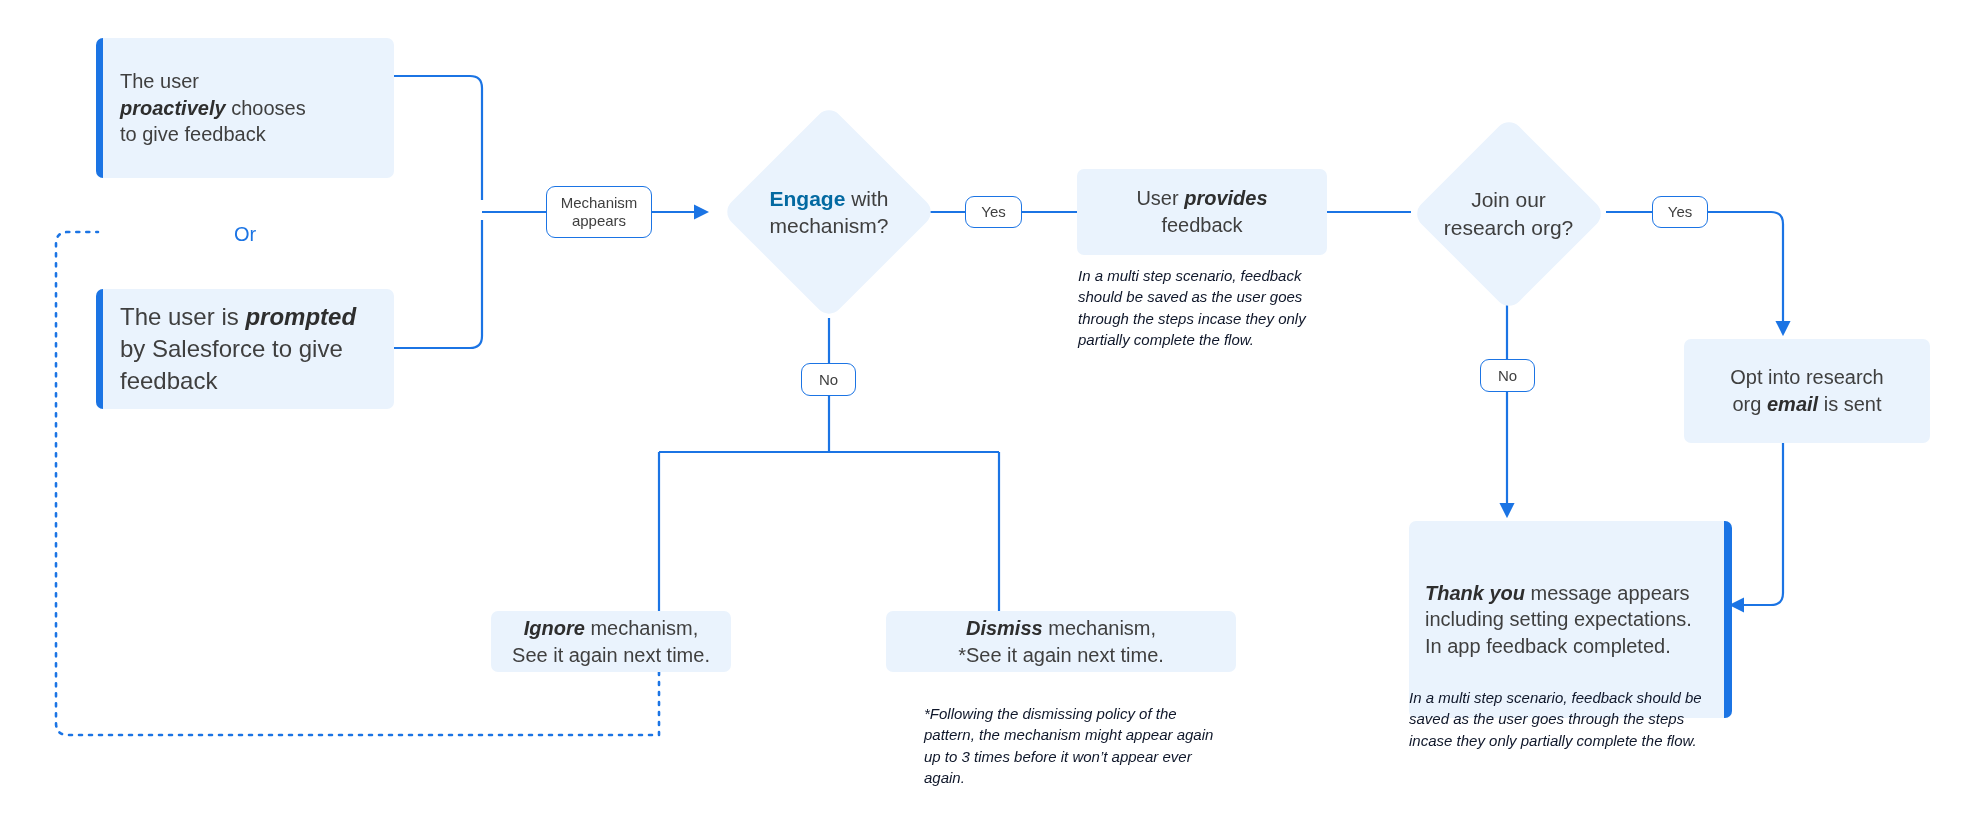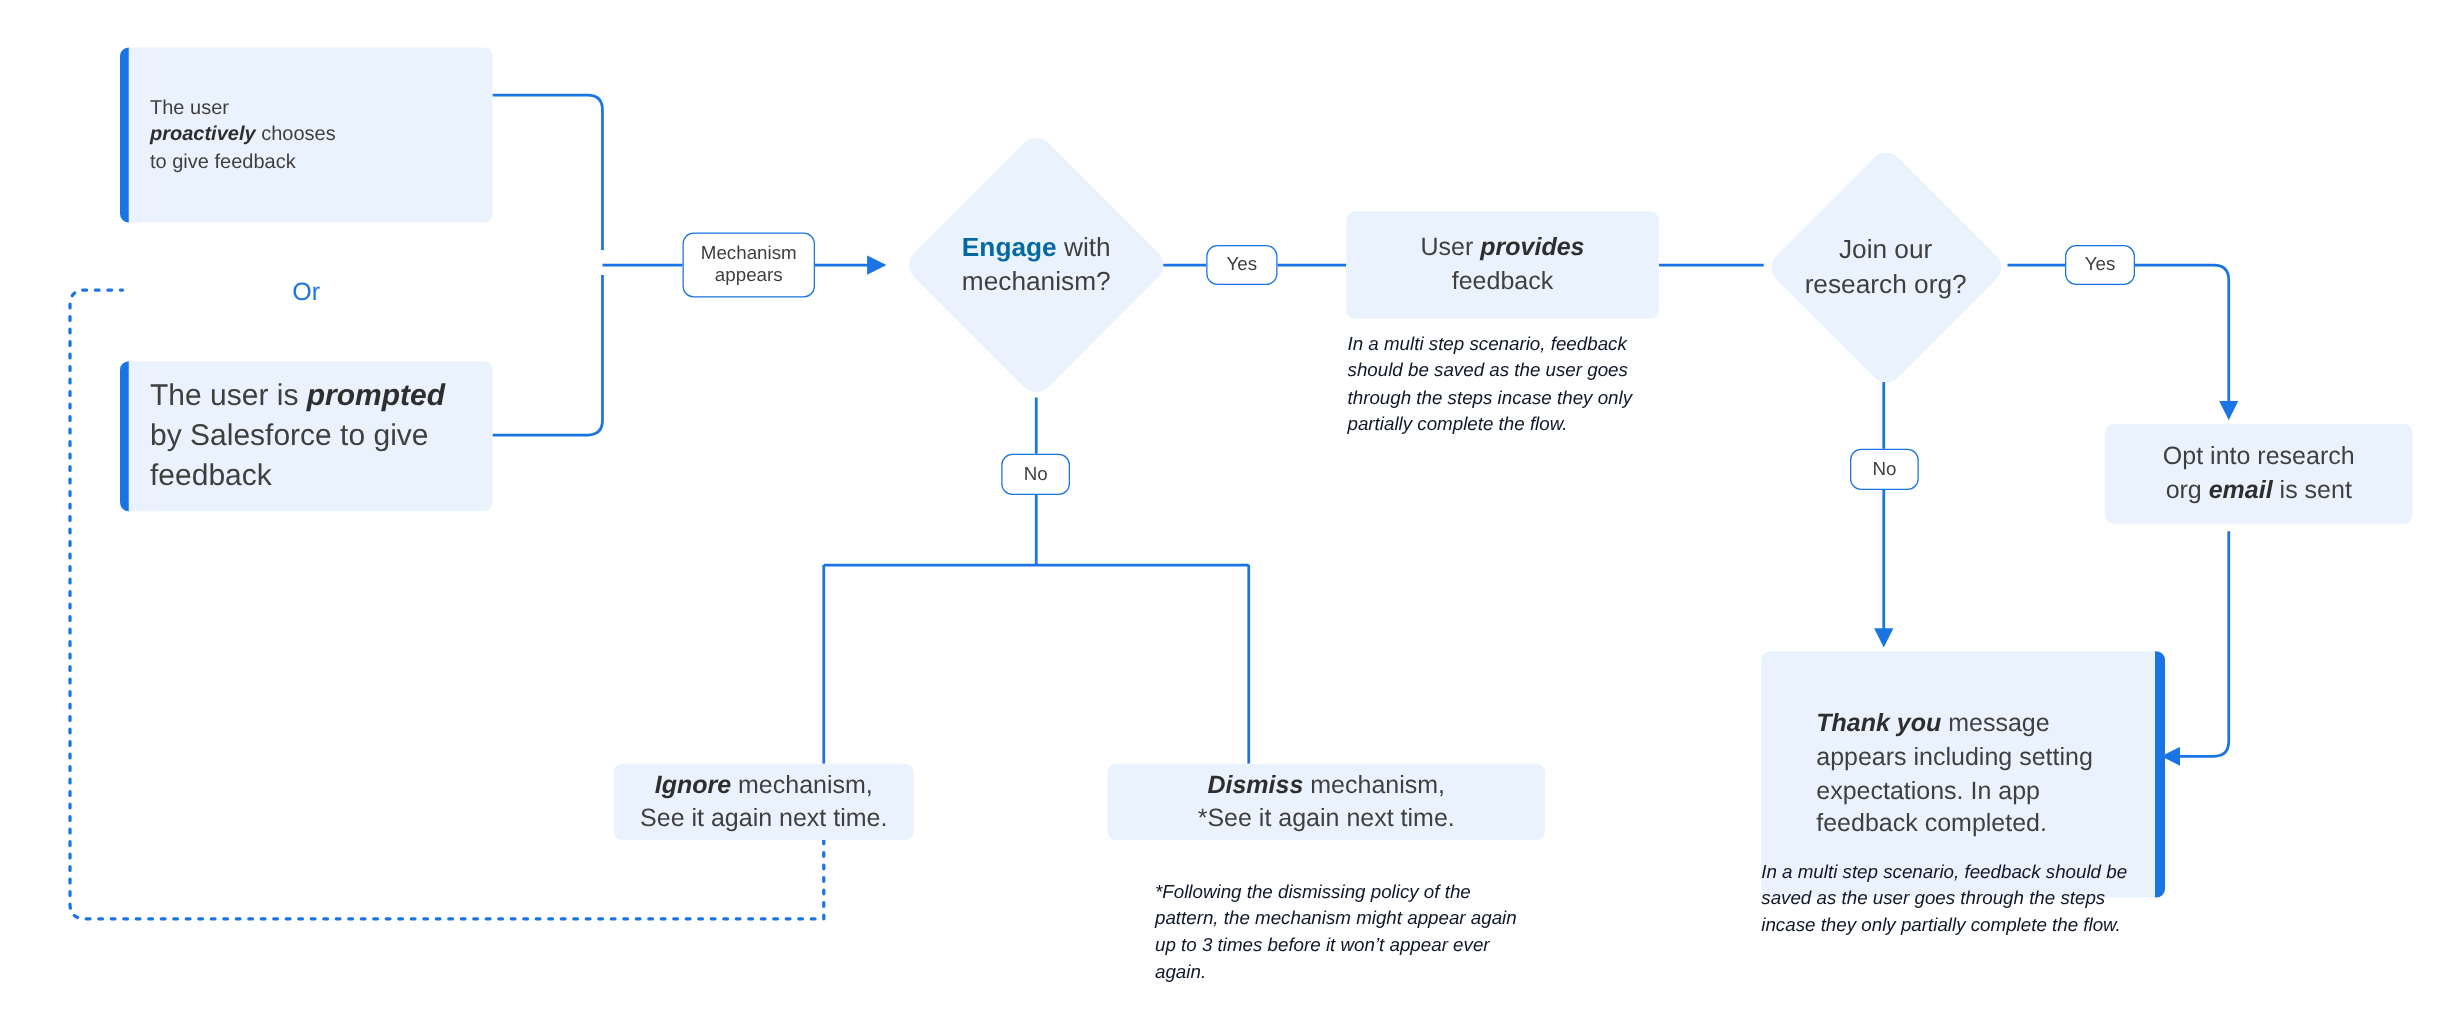--- a/index.html
+++ b/index.html
@@ -165,21 +165,21 @@
 
     <path d="M 1507 300 L 1507 359" fill="none" stroke="#1b74e4" stroke-width="2.2"></path>
 
     <path d="M 1507 392 L 1507 515" fill="none" stroke="#1b74e4" stroke-width="2.2" marker-end="url(#arrow)"></path>
 
     <path d="M 1783 425 L 1783 593 Q 1783 605 1771 605 L 1732 605" fill="none" stroke="#1b74e4" stroke-width="2.2" marker-end="url(#arrow)"></path>
 
     <path d="M 659 672 L 659 735 L 68 735 Q 56 735 56 723 L 56 244 Q 56 232 68 232 L 98 232" fill="none" stroke="#1b74e4" stroke-width="2.6" stroke-dasharray="3 7" stroke-linecap="round"></path>
   </svg>
 
-  <div class="node accent-left align-left" style="left:96px; top:38px; width:298px; height:140px; font-size:16px;">
+  <div class="node accent-left align-left" style="left:96px; top:38px; width:298px; height:140px; font-size:20px;">
     <div class="inner">
       <span>The user
 </span><br>
       <b>proactively</b><span> chooses</span><br>
       <span>to give feedback</span>
     </div>
   </div>
 
   <div class="or-label" style="left:96px; top:223px; width:298px; font-size:20px;">Or</div>
 
@@ -224,28 +224,28 @@
     <div class="dlabel" style="font-size:21px; width:210px;">
       <span>Join our</span><br>
       <span>research org?</span>
     </div>
   </div>
 
   <div class="pill" style="left:1652px; top:196px; width:56px; height:32px; font-size:15px;">Yes</div>
 
   <div class="pill" style="left:1480px; top:359px; width:55px; height:33px; font-size:15px;">No</div>
 
-  <div class="node" style="left:1684px; top:339px; width:246px; height:80px; font-size:20px;">
+  <div class="node" style="left:1684px; top:339px; width:246px; height:104px; font-size:20px;">
     <div class="inner">
       <span>Opt into research</span><br>
       <span>org </span><b>email</b><span> is sent</span>
     </div>
   </div>
 
-  <div class="node accent-right align-left" style="left:1409px; top:521px; width:323px; height:197px; font-size:20px;padding-left:28px;">
+  <div class="node accent-right align-left" style="left:1409px; top:521px; width:323px; height:197px; font-size:20px;">
     <div class="inner" style="padding-left:16px; padding-right:24px;">
       <b>Thank you</b><span> message appears including setting expectations. In app feedback completed.</span>
     </div>
   </div>
 
   <div class="caption" style="left:1409px; top:687px; width:318px;">In a multi step scenario, feedback should be saved as the user goes through the steps incase they only partially complete the flow.</div>
 
   <div class="node" style="left:491px; top:611px; width:240px; height:61px; font-size:20px;">
     <div class="inner">
       <b>Ignore</b><span> mechanism,</span><br>

